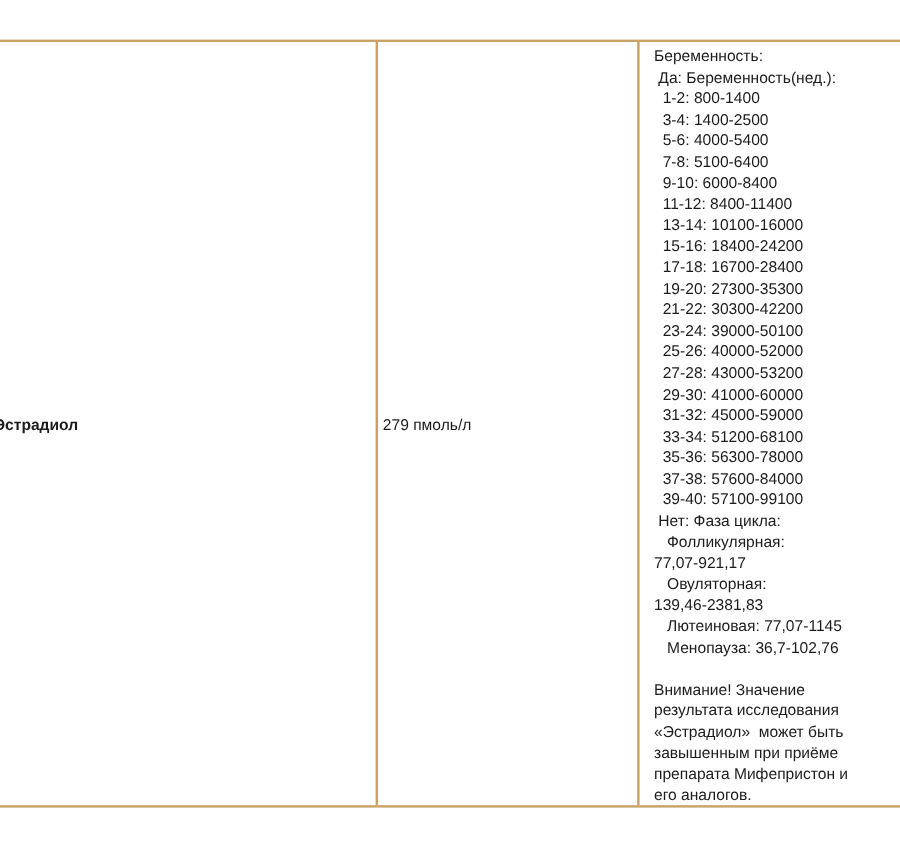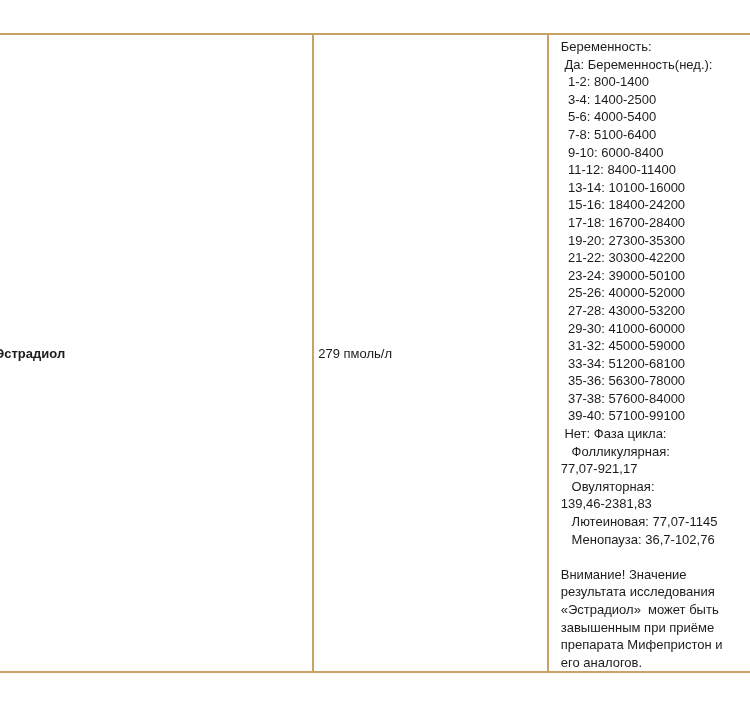--- a/index.html
+++ b/index.html
@@ -38,21 +38,21 @@
     display: flex;
     align-items: center;
     padding-left: 41px;
   }
   .test-name {
     font-size: 13px;
     font-weight: bold;
     white-space: nowrap;
   }
   .c-result {
-    width: 235px;
+    width: 218px;
     border-right: 2px solid var(--border-color);
     display: flex;
     align-items: center;
     padding-left: 4px;
   }
   .result-value {
     font-size: 13px;
     white-space: nowrap;
   }
   .c-ref {

